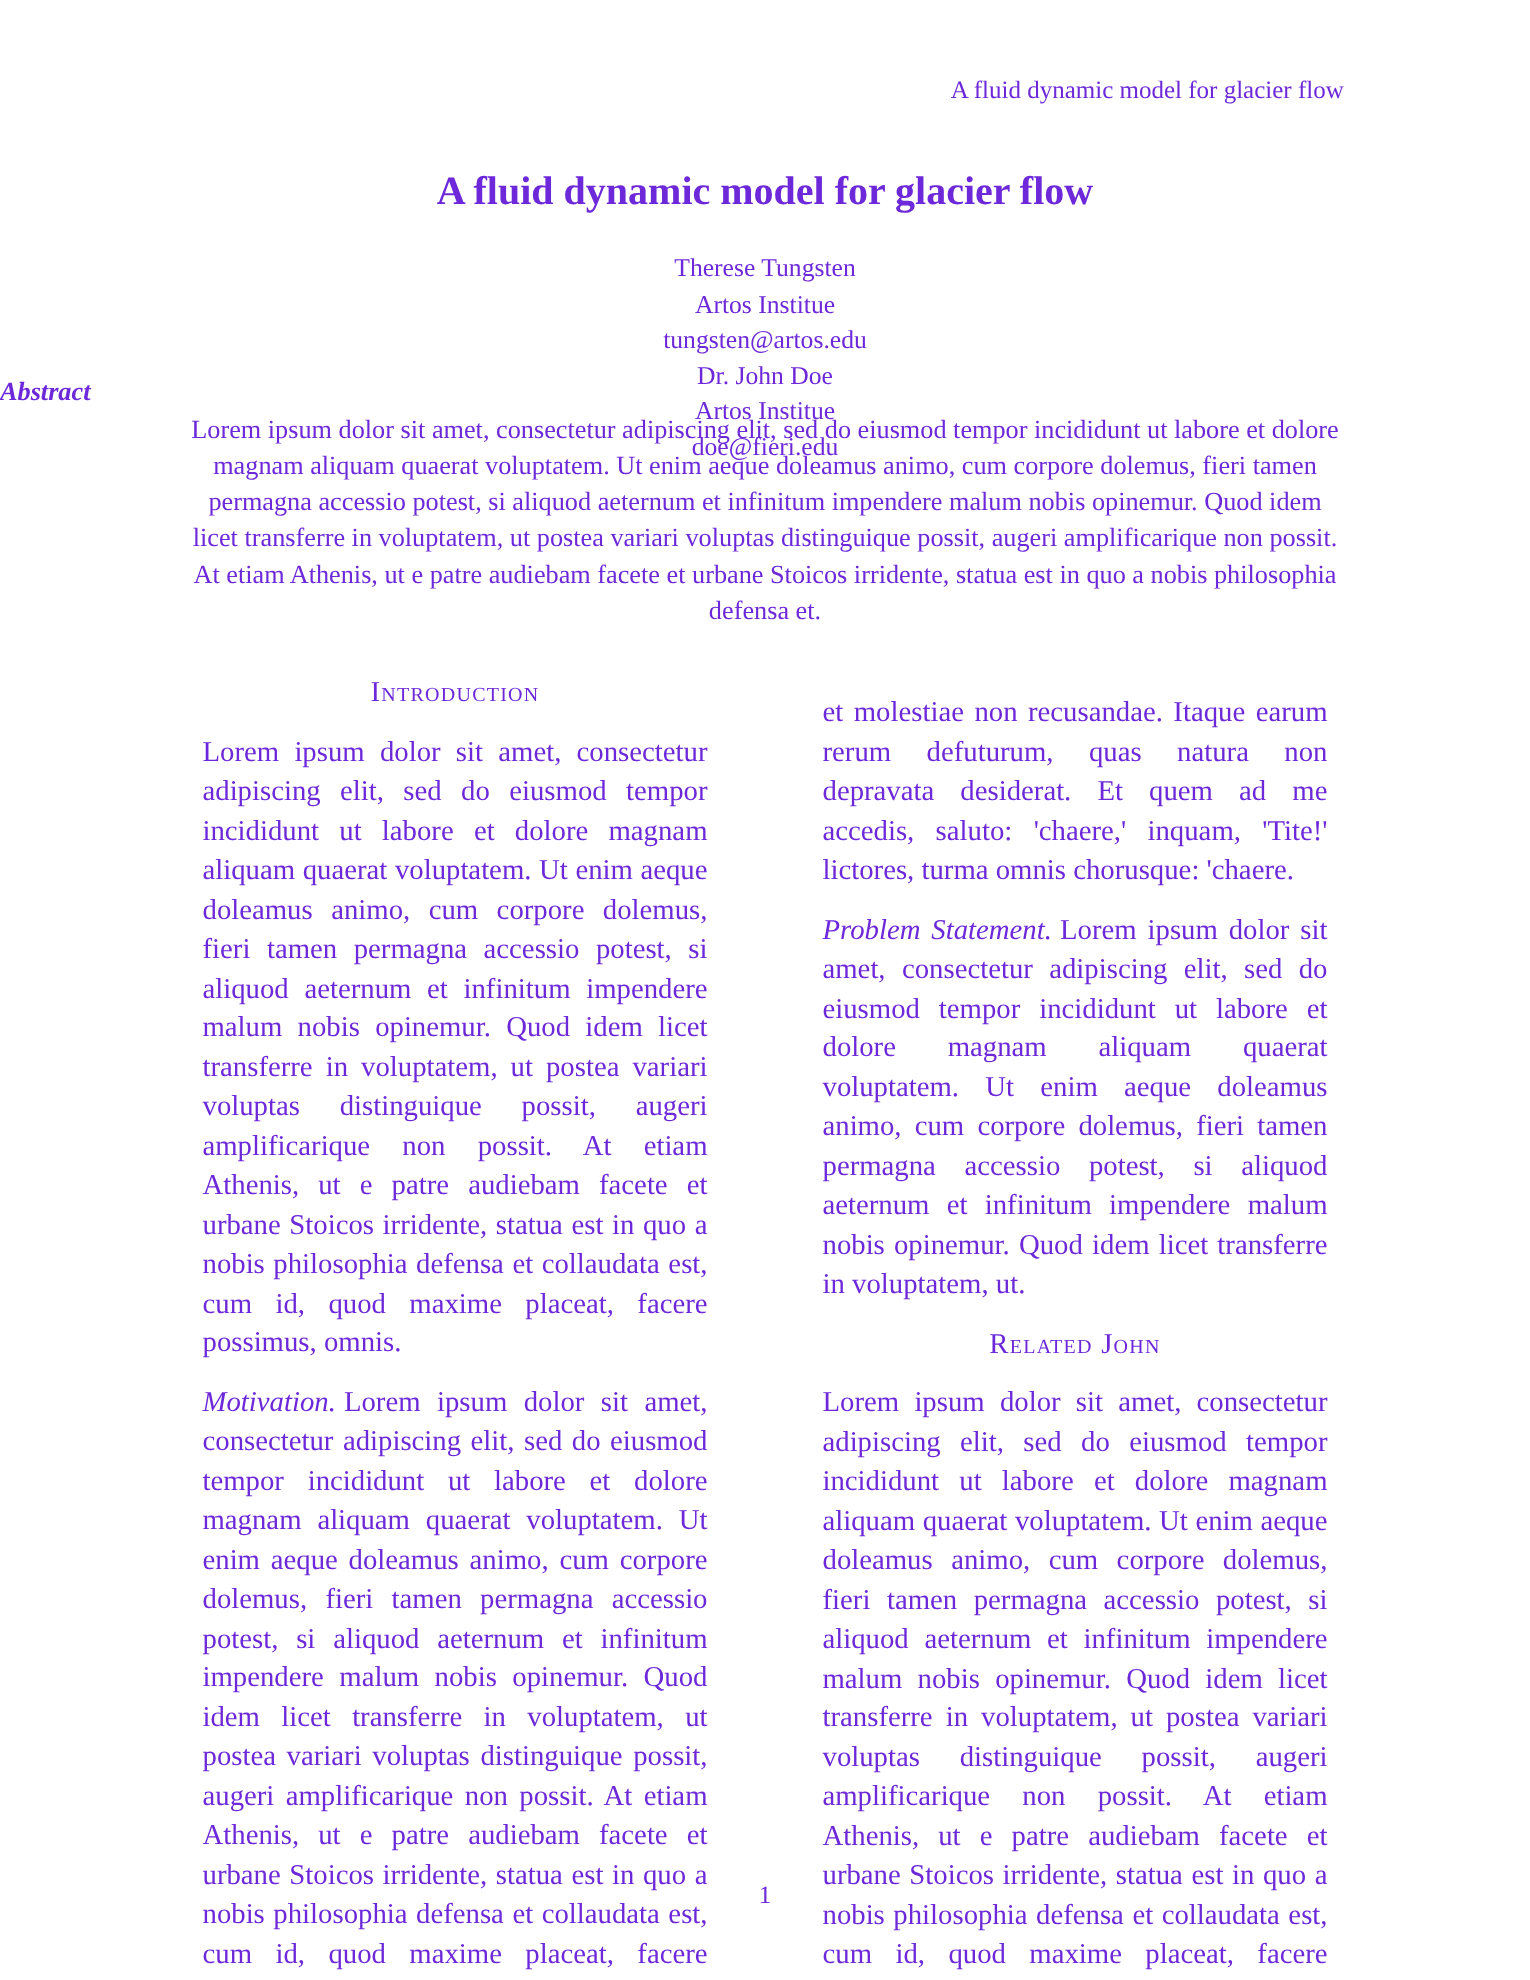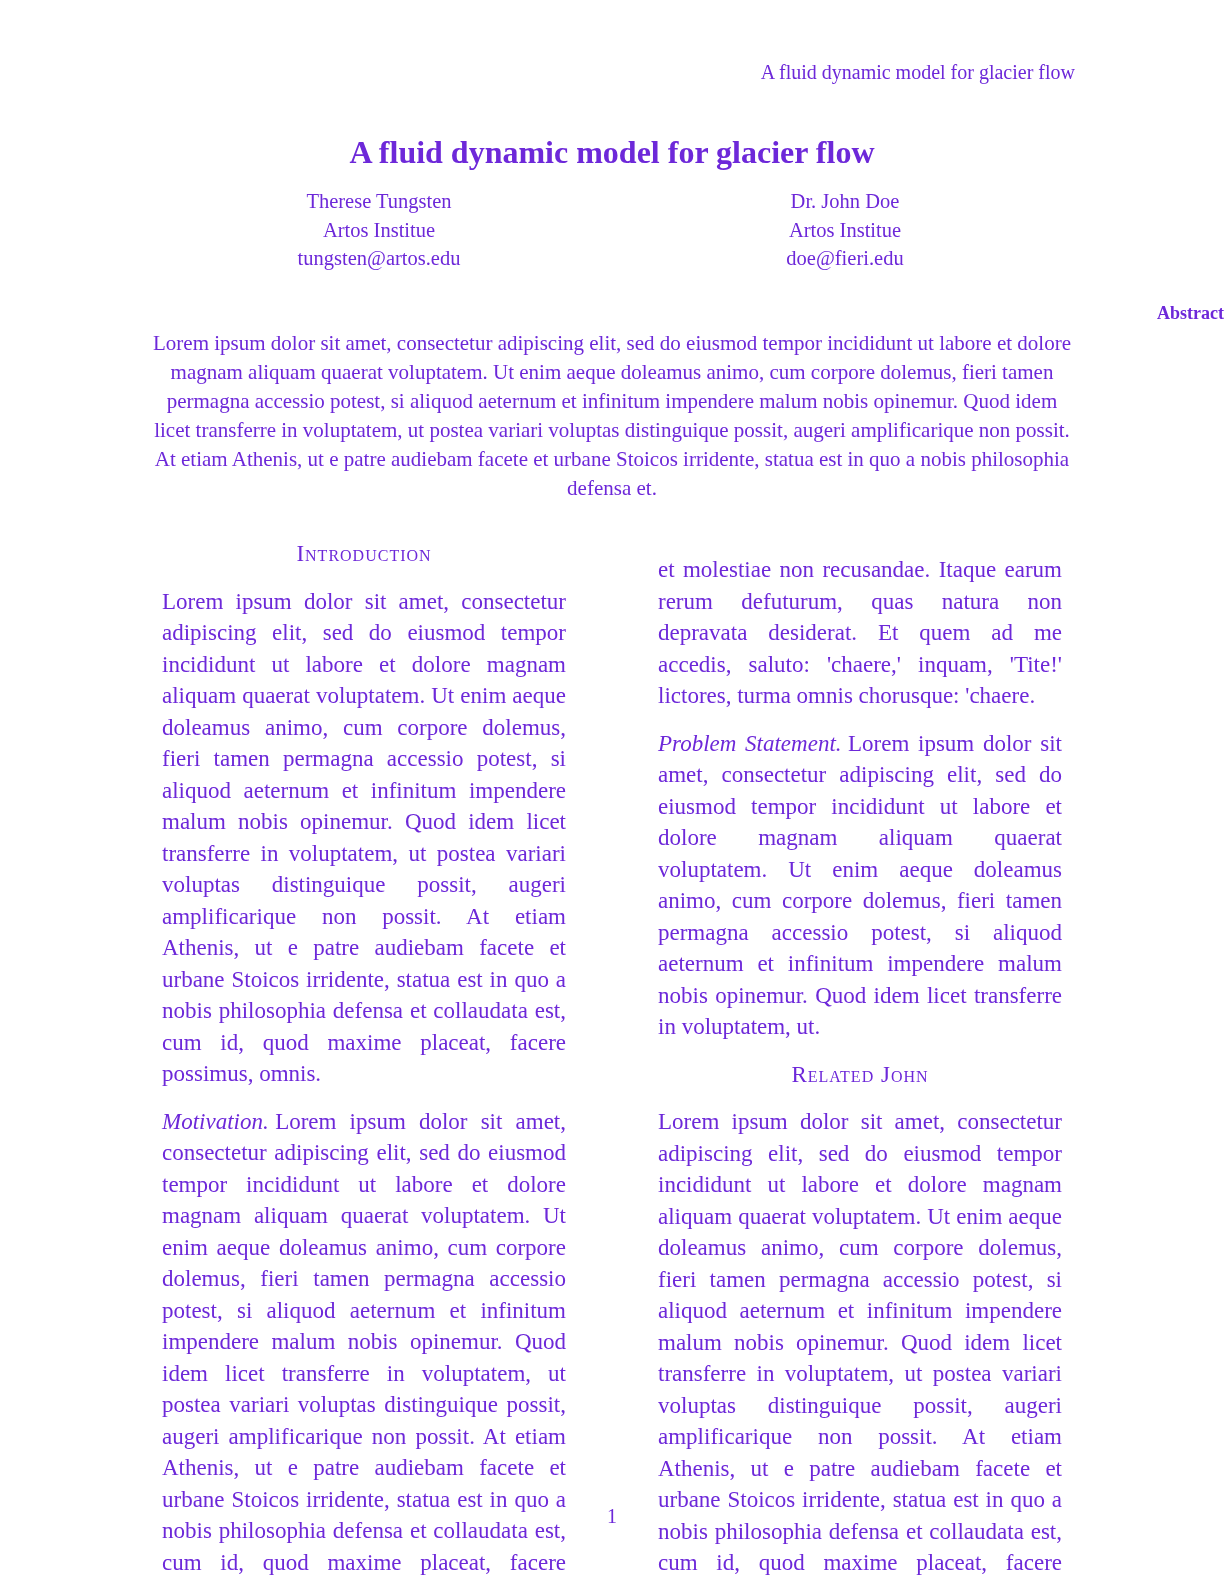--- a/index.html
+++ b/index.html
@@ -26,40 +26,42 @@
     left: 0;
     width: 100%;
     margin: 0;
     text-align: center;
     font-size: 32px;
     font-weight: bold;
     line-height: 40px;
   }
   .authors {
     position: absolute;
-    top: 187px;
+    top: 201px;
     left: 146px;
     width: 932px;
     display: flex;
+    flex-direction: column;
   }
   .author {
     flex: 1 1 50%;
     text-align: center;
     font-size: 20.5px;
     line-height: 28.5px;
   }
   .abstract-heading {
     position: absolute;
     top: 300px;
     left: 0;
     width: 100%;
-    text-align: right;
-    font-size: 18px;
+    text-align: left;
+    font-size: 21px;
     font-weight: bold;
     line-height: 26px;
+    font-style: italic;
   }
   .abstract-text {
     position: absolute;
     top: 329px;
     left: 147px;
     width: 930px;
     margin: 0;
     text-align: center;
     font-size: 21px;
     line-height: 29px;

